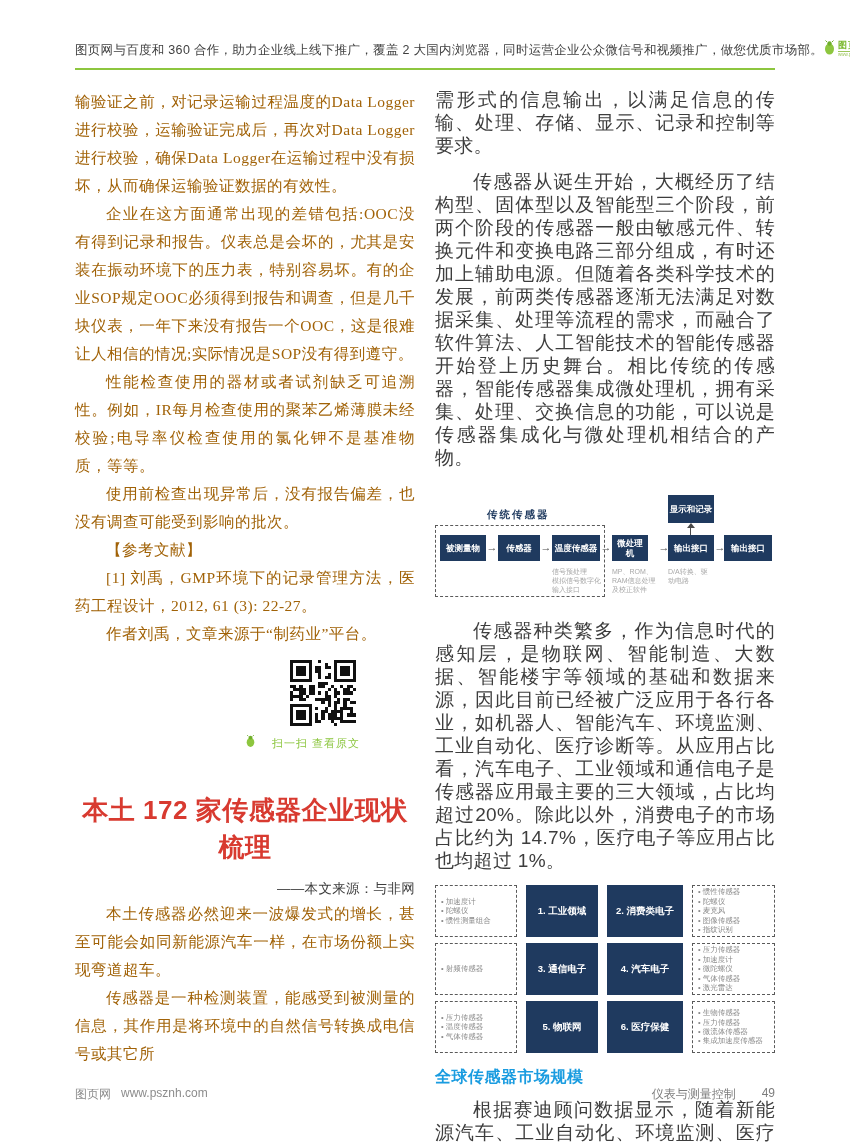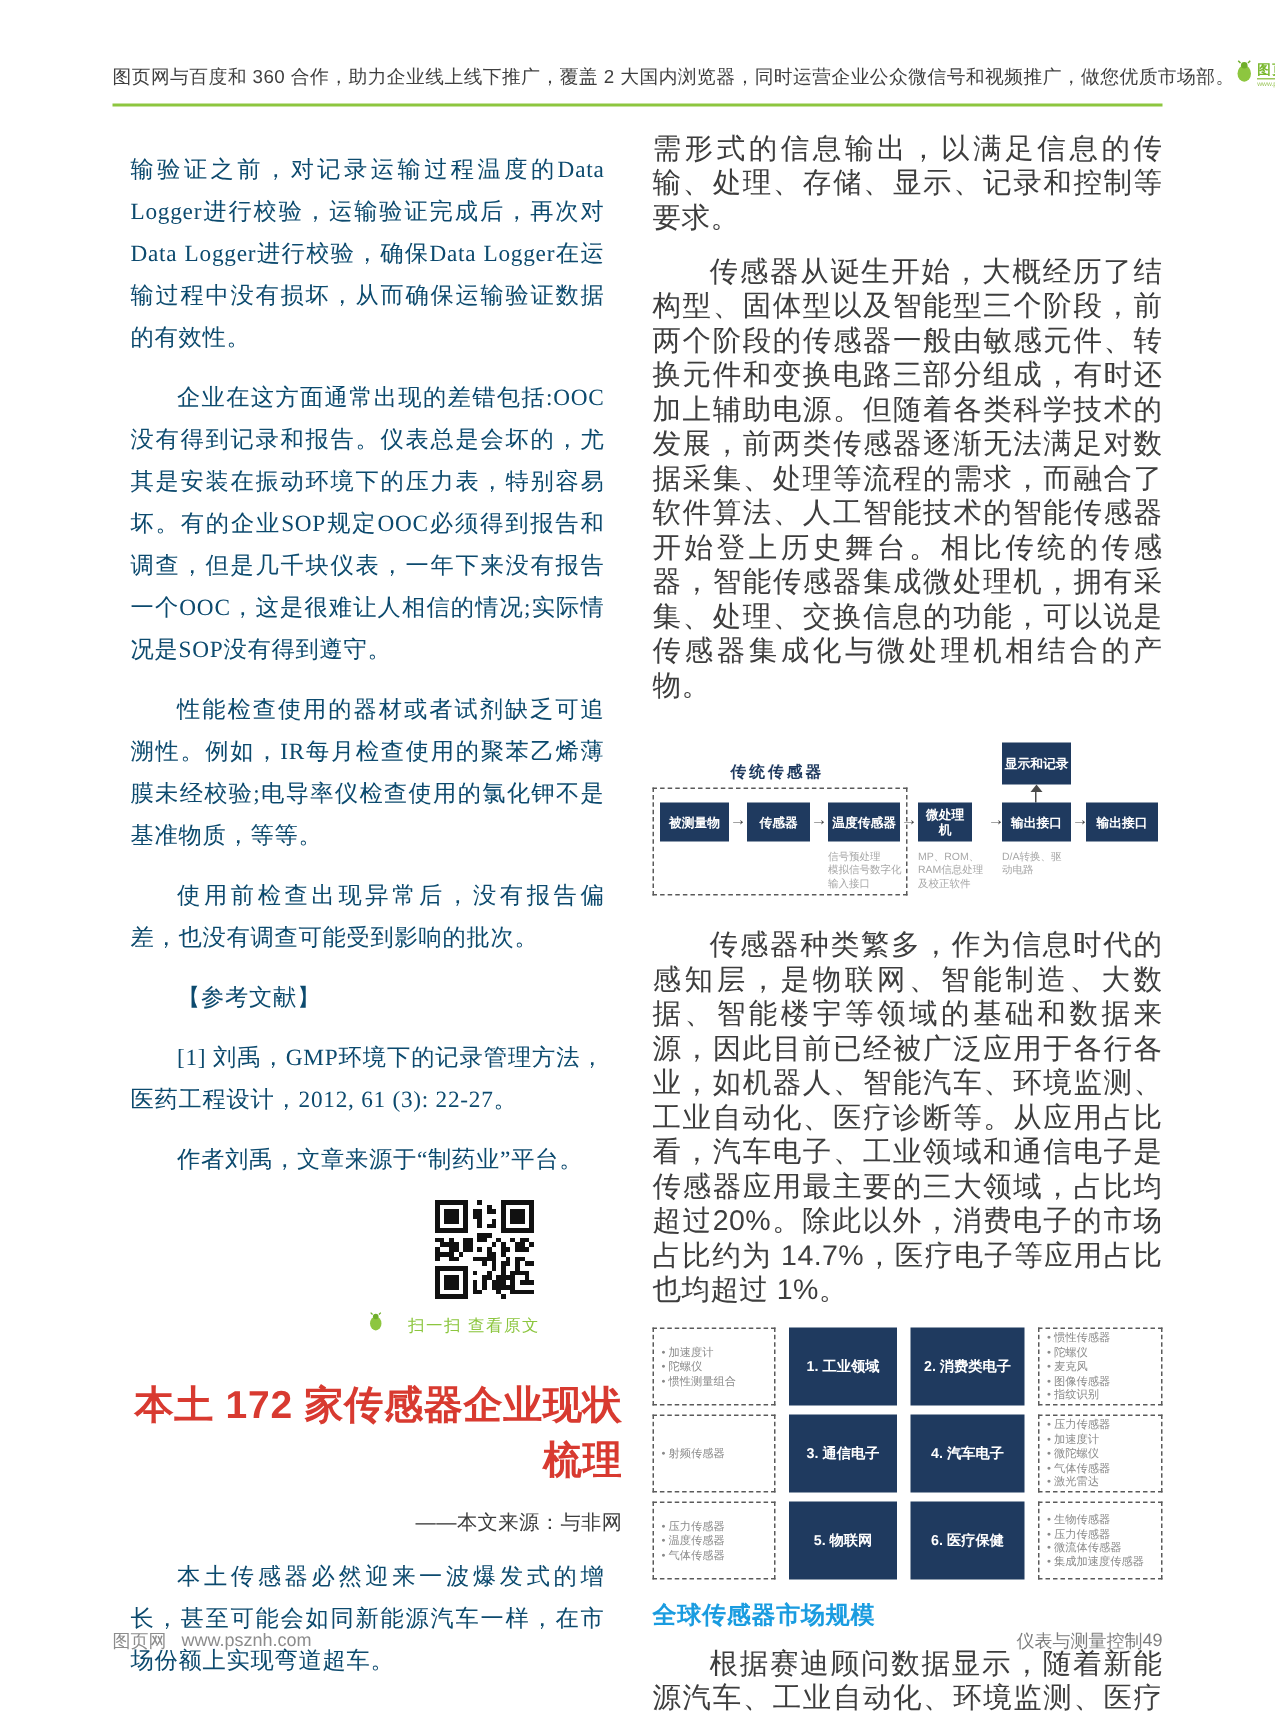--- a/index.html
+++ b/index.html
@@ -12,41 +12,41 @@
   .hdr-text{font-size:12.5px;color:#3f3f3f;letter-spacing:.3px;white-space:nowrap;}
   .logo{display:flex;align-items:center;gap:2px;}
   .logo-txt{display:flex;flex-direction:column;line-height:1;}
   .logo-name{font-size:9px;font-weight:bold;color:#7ab82e;letter-spacing:1px;}
   .logo-sub{font-size:4.5px;color:#9cc65a;border-top:1px solid #9cc65a;margin-top:1px;padding-top:1px;}
 
   
   .ftr{position:absolute;top:1086px;left:75px;width:700px;display:flex;justify-content:space-between;
        font-size:12px;color:#8c8c8c;}
   .ftr-left{display:flex;gap:10px;}
-  .ftr-right{display:flex;color:#7d7d7d;}
+  .ftr-right{display:flex;gap:26px;color:#7d7d7d;}
 
   
   .cols{position:absolute;top:88px;left:75px;width:700px;display:flex;gap:20px;}
   .col{width:340px;}
 
-  .serif p{margin:12px;font-family:"Liberation Serif","DejaVu Serif",serif;font-size:15.5px;line-height:28px;
-           color:#0c4a6e;text-align:justify;letter-spacing:.5px;}
+  .serif p{margin:0;font-family:"Liberation Serif","DejaVu Serif",serif;font-size:15.5px;line-height:28px;
+           color:#a16207;text-align:justify;letter-spacing:.5px;}
   .ind{text-indent:2em;}
   .sans-p{margin:0 0 13px 0;font-size:19px;line-height:22px;color:#3d3d3d;text-align:justify;letter-spacing:.3px;}
   .rcol .sans-p{line-height:23px;}
 
   
   .qr-wrap{position:relative;height:96px;margin-top:12px;}
   .qr{position:absolute;left:215px;top:0;width:66px;height:66px;}
   .scan-row{position:absolute;left:170px;top:74px;display:flex;align-items:center;gap:16px;}
   .scan-txt{font-size:11px;color:#8cc63f;letter-spacing:1px;}
 
   
-  .red-title{margin:22px 0 0 0;font-size:26px;line-height:37px;font-weight:bold;color:#d83a30;
-             text-align:right;letter-spacing:.5px;}
+  .red-title{margin:36px 0 0 0;font-size:26px;line-height:37px;font-weight:bold;color:#d83a30;
+             text-align:center;letter-spacing:.5px;}
   .src-line{margin-top:12px;text-align:right;font-size:13.5px;color:#3d3d3d;}
   .first-sans{margin-top:26px;}
 
   
   .flow{position:relative;height:110px;margin:26px 0 14px 0;}
   .navy{background:#1f3a5f;color:#fff;font-weight:bold;display:flex;align-items:center;justify-content:center;
         text-align:center;}
   .flow-box{position:absolute;top:40px;height:26px;font-size:8.5px;line-height:10px;padding:0 2px;box-sizing:border-box;}
   .fb1{left:5px;width:46px;}  .fb2{left:63px;width:42px;}  .fb3{left:117px;width:48px;}
   .fb4{left:177px;width:36px;}.fb5{left:233px;width:46px;}.fb6{left:289px;width:48px;}
@@ -253,20 +253,21 @@
               </svg>
           </span>
           <span class="scan-txt">扫一扫 查看原文</span>
         </div>
       </div>
 
       <h1 class="red-title">本土 172 家传感器企业现状梳理</h1>
       <div class="src-line sans-p" style="margin:12px 0 0 0;">——本文来源：与非网</div>
 
       <p class="sans-p ind first-sans">本土传感器必然迎来一波爆发式的增长，甚至可能会如同新能源汽车一样，在市场份额上实现弯道超车。</p>
+      <p class="sans-p ind">传感器是一种检测装置，能感受到被测量的信息，其作用是将环境中的自然信号转换成电信号或其它所</p>
     </div>
 
     <div class="col rcol">
       <p class="sans-p">需形式的信息输出，以满足信息的传输、处理、存储、显示、记录和控制等要求。</p>
       <p class="sans-p ind">传感器从诞生开始，大概经历了结构型、固体型以及智能型三个阶段，前两个阶段的传感器一般由敏感元件、转换元件和变换电路三部分组成，有时还加上辅助电源。但随着各类科学技术的发展，前两类传感器逐渐无法满足对数据采集、处理等流程的需求，而融合了软件算法、人工智能技术的智能传感器开始登上历史舞台。相比传统的传感器，智能传感器集成微处理机，拥有采集、处理、交换信息的功能，可以说是传感器集成化与微处理机相结合的产物。</p>
 
       <figure class="flow">
         <div class="flow-top-box navy">显示和记录</div>
         <div class="flow-varrow">
             <span class="vhead"></span>

